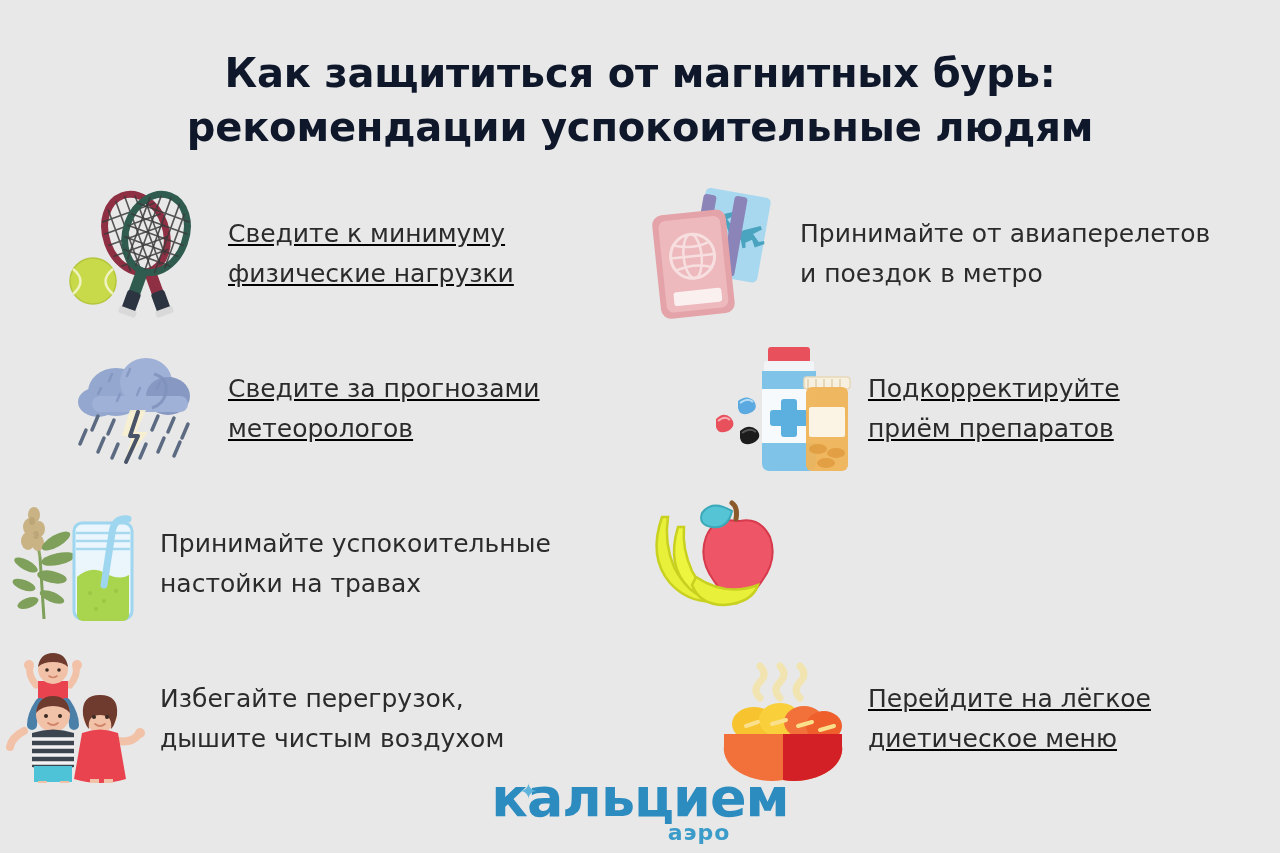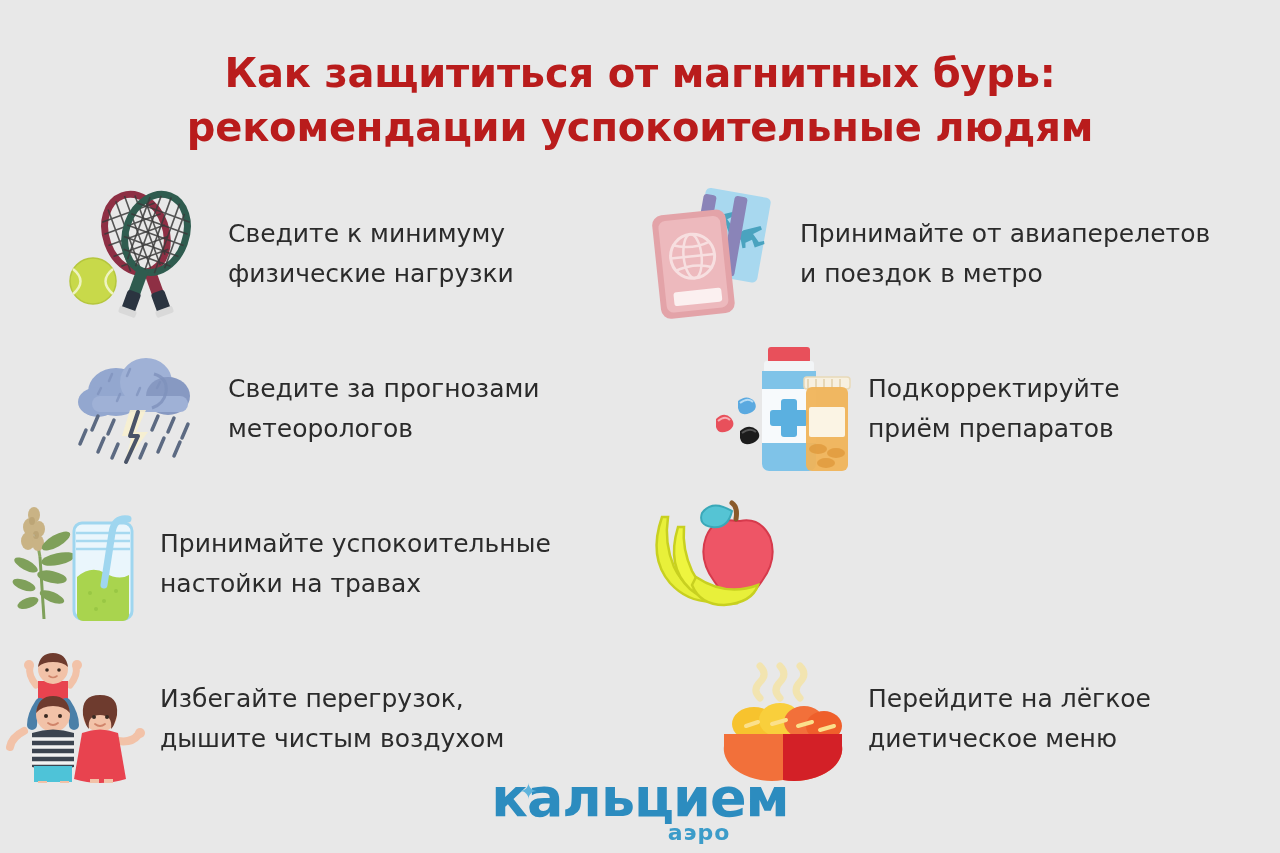--- a/index.html
+++ b/index.html
@@ -27,21 +27,21 @@
   .title-block {
     width: 100%;
     padding-top: 46px;
     text-align: center;
   }
   .title-line {
     font-family: "DejaVu Sans", "Liberation Sans", sans-serif;
     font-weight: bold;
     font-size: 40px;
     line-height: 54px;
-    color: #b91c1c;
+    color: #0f172a;
     letter-spacing: -0.2px;
   }
 
   
   .tips-grid {
     position: absolute;
     top: 176px;
     left: 0;
     width: 1280px;
     display: grid;
@@ -70,21 +70,21 @@
   .tip-text {
     font-size: 25px;
     line-height: 40px;
     color: #2b2b2b;
     font-family: "DejaVu Sans", "Liberation Sans", sans-serif;
     white-space: pre-line;
     margin-left: 10px;
   }
 
   
-  .col-left  { padding-left: 68px; }
+  .col-left  { padding-left: 68px; text-decoration: underline; }
   .col-right { padding-left: 22px; }
 
   
   .logo-block {
     position: absolute;
     left: 0; right: 0;
     top: 770px;
     text-align: center;
   }
   .logo-word {

